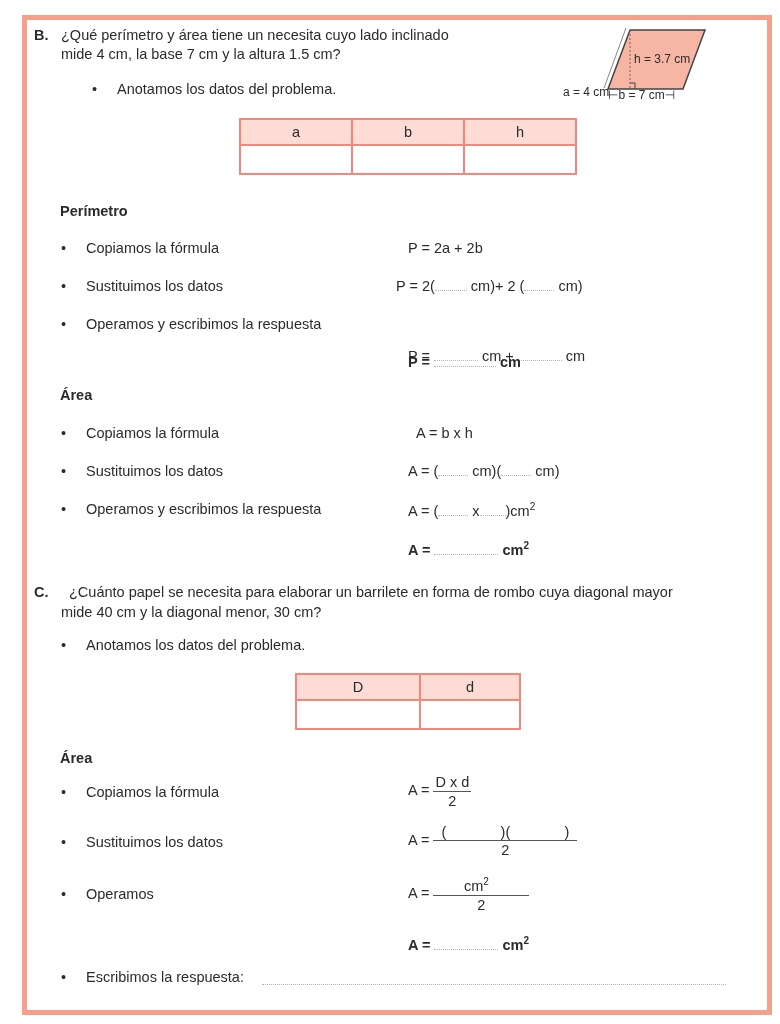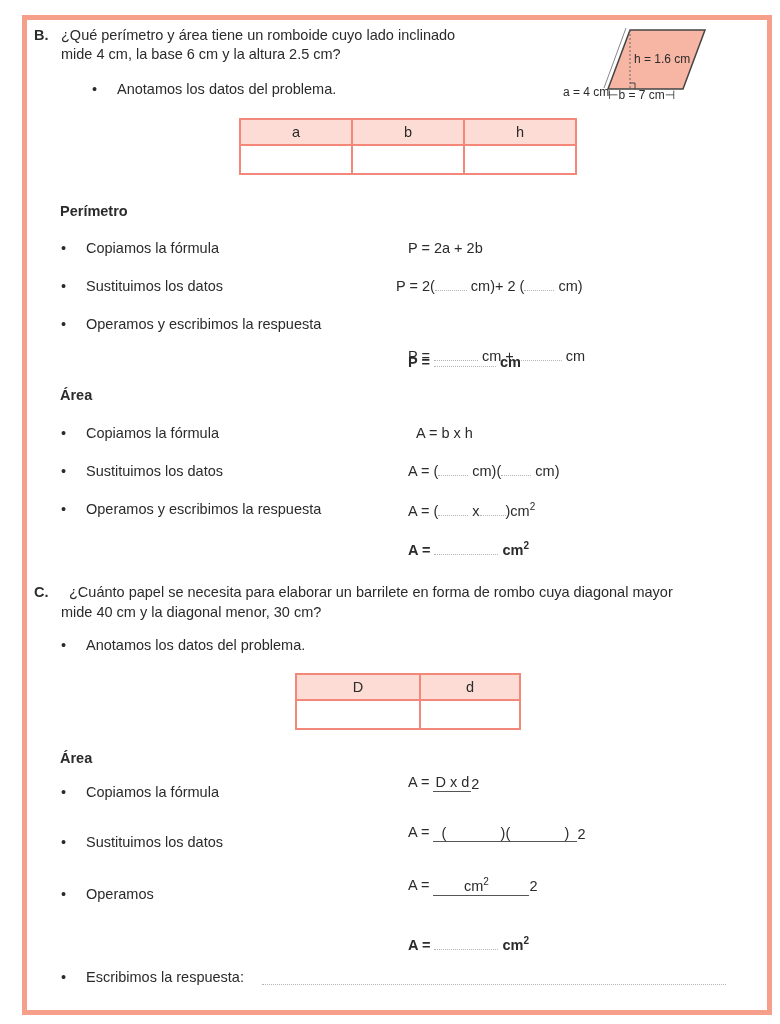--- a/index.html
+++ b/index.html
@@ -11,44 +11,44 @@
     }
     .abs { position: absolute; white-space: nowrap; }
     .qletter { font-weight: bold; color: #2b2b2b; }
     .bold { font-weight: bold; text-align: right; }
     .bullet::before { content: "•"; position: absolute; left: -25px; }
     .blank { display: inline-block; border-bottom: 1px dotted #b5b5b5; height: 12px; vertical-align: baseline; }
     table.data { position: absolute; border-collapse: collapse; }
     table.data td, table.data th { border: 2px solid #f2877a; text-align: center; font-weight: normal; font-size: 14.5px; }
     table.data th { background: #fcdcd4; height: 26px; }
     table.data td { height: 29px; background: #fff; }
-    .frac { display: inline-flex; flex-direction: row; align-items: center; vertical-align: middle; }
+    .frac { display: inline-flex; flex-direction: column; align-items: center; vertical-align: middle; }
     .frac .num { border-bottom: 1.5px solid #555; padding: 0 2px 1px; text-align: center; }
     .frac .den { padding-top: 1px; }
     sup { font-size: 10px; }
     .answer-line { position: absolute; border-bottom: 1px dotted #b5b5b5; }
   </style>
 </head>
 <body>
 
 <div class="frame"></div>
 
 <div class="abs qletter" style="left:34px; top:27px;">B.</div>
-<div class="abs" style="left:61px; top:27px;">¿Qué perímetro y área tiene un romboide cuyo lado inclinado</div>
-<div class="abs" style="left:61px; top:46px;">mide 4 cm, la base 6 cm y la altura 2.5 cm?</div>
+<div class="abs" style="left:61px; top:27px;">¿Qué perímetro y área tiene un necesita cuyo lado inclinado</div>
+<div class="abs" style="left:61px; top:46px;">mide 4 cm, la base 7 cm y la altura 1.5 cm?</div>
 <div class="abs bullet" style="left:117px; top:81px;">Anotamos los datos del problema.</div>
 
 <svg class="abs" style="left:560px; top:25px;" width="160" height="80">
   <polygon points="70,5 145,5 123,64 48,64" fill="#f7b5a3" stroke="#444" stroke-width="1.5"></polygon>
   <line x1="70" y1="5" x2="70" y2="64" stroke="#666" stroke-dasharray="2,2" stroke-width="1"></line>
   <polyline points="70,58 75,58 75,64" fill="none" stroke="#444" stroke-width="1"></polyline>
   <line x1="66" y1="3" x2="44" y2="63" stroke="#888" stroke-width="1"></line>
 </svg>
 <div class="abs" style="left:563px; top:49px; font-size:12px;margin-top:36px;">a = 4 cm</div>
-<div class="abs" style="left:634px; top:52px; font-size:12px;">h = 1.6 cm</div>
+<div class="abs" style="left:634px; top:52px; font-size:12px;">h = 3.7 cm</div>
 <div class="abs" style="left:608px; top:88px; font-size:12px;">⊢<span>b = 7 cm</span>⊣</div>
 
 <table class="data" style="left:239px; top:118px; width:338px;">
   <tbody>
       <tr>
     <th>a</th>
     <th>b</th>
     <th>h</th>
   </tr>
   <tr>

